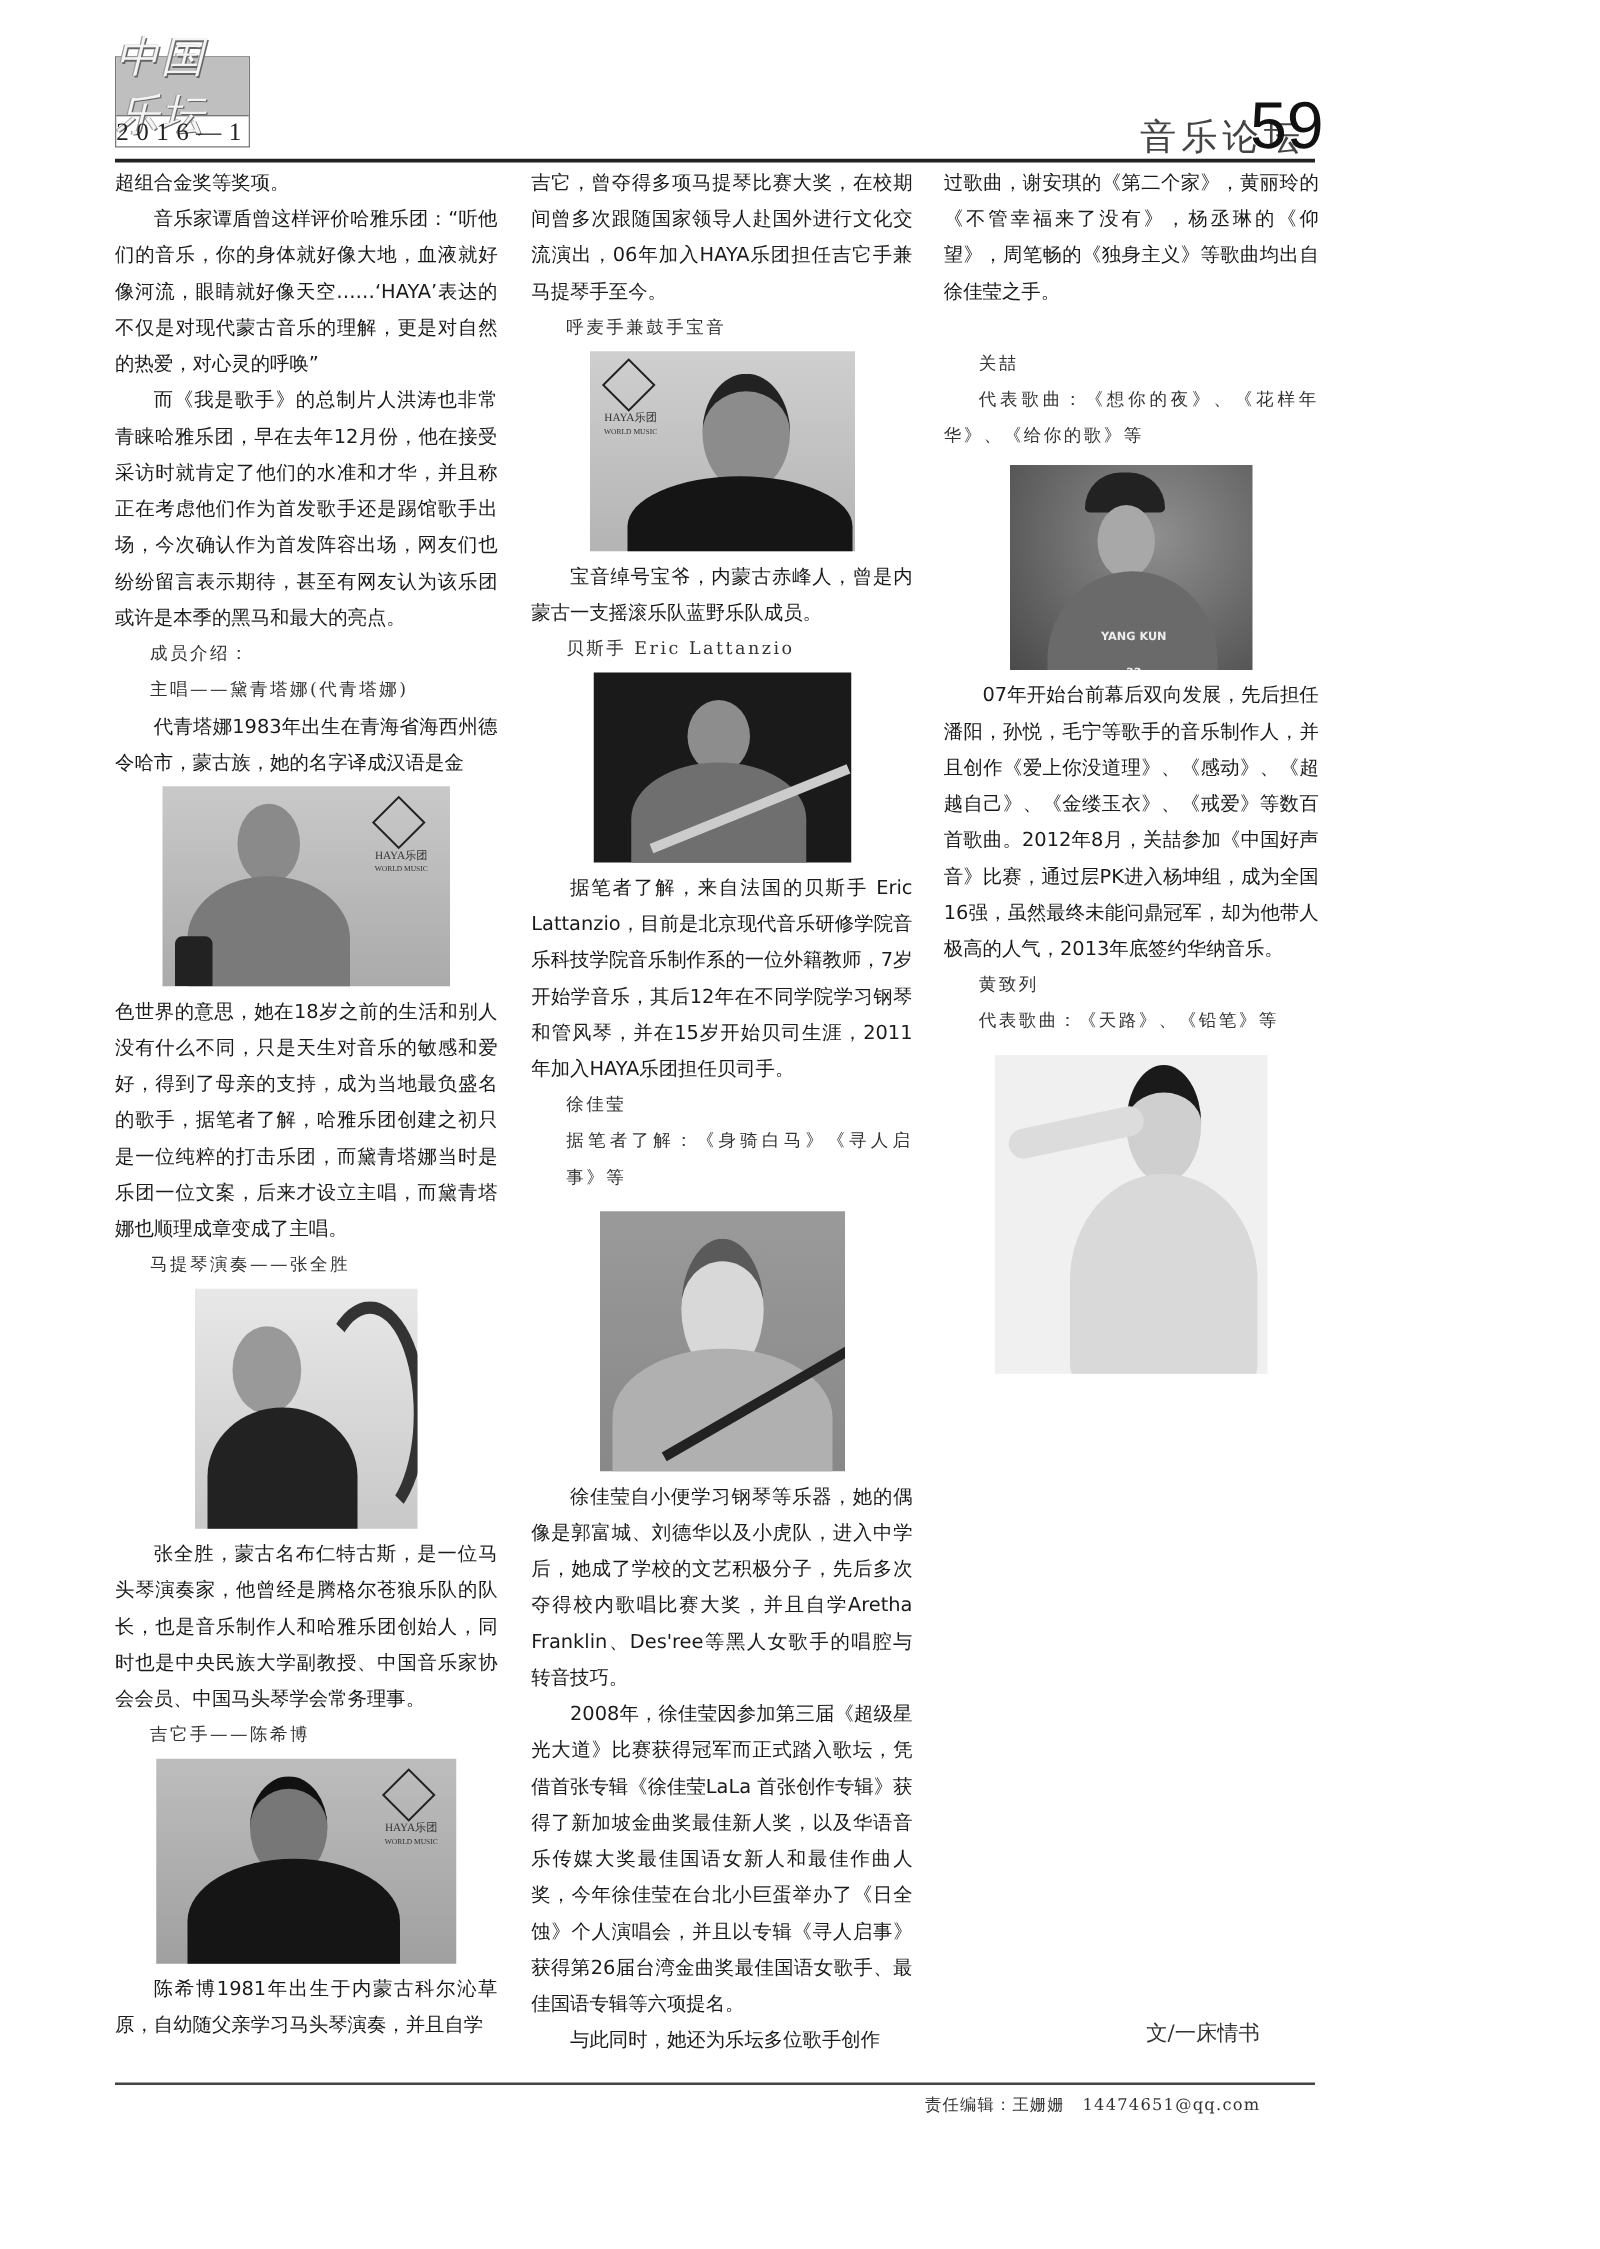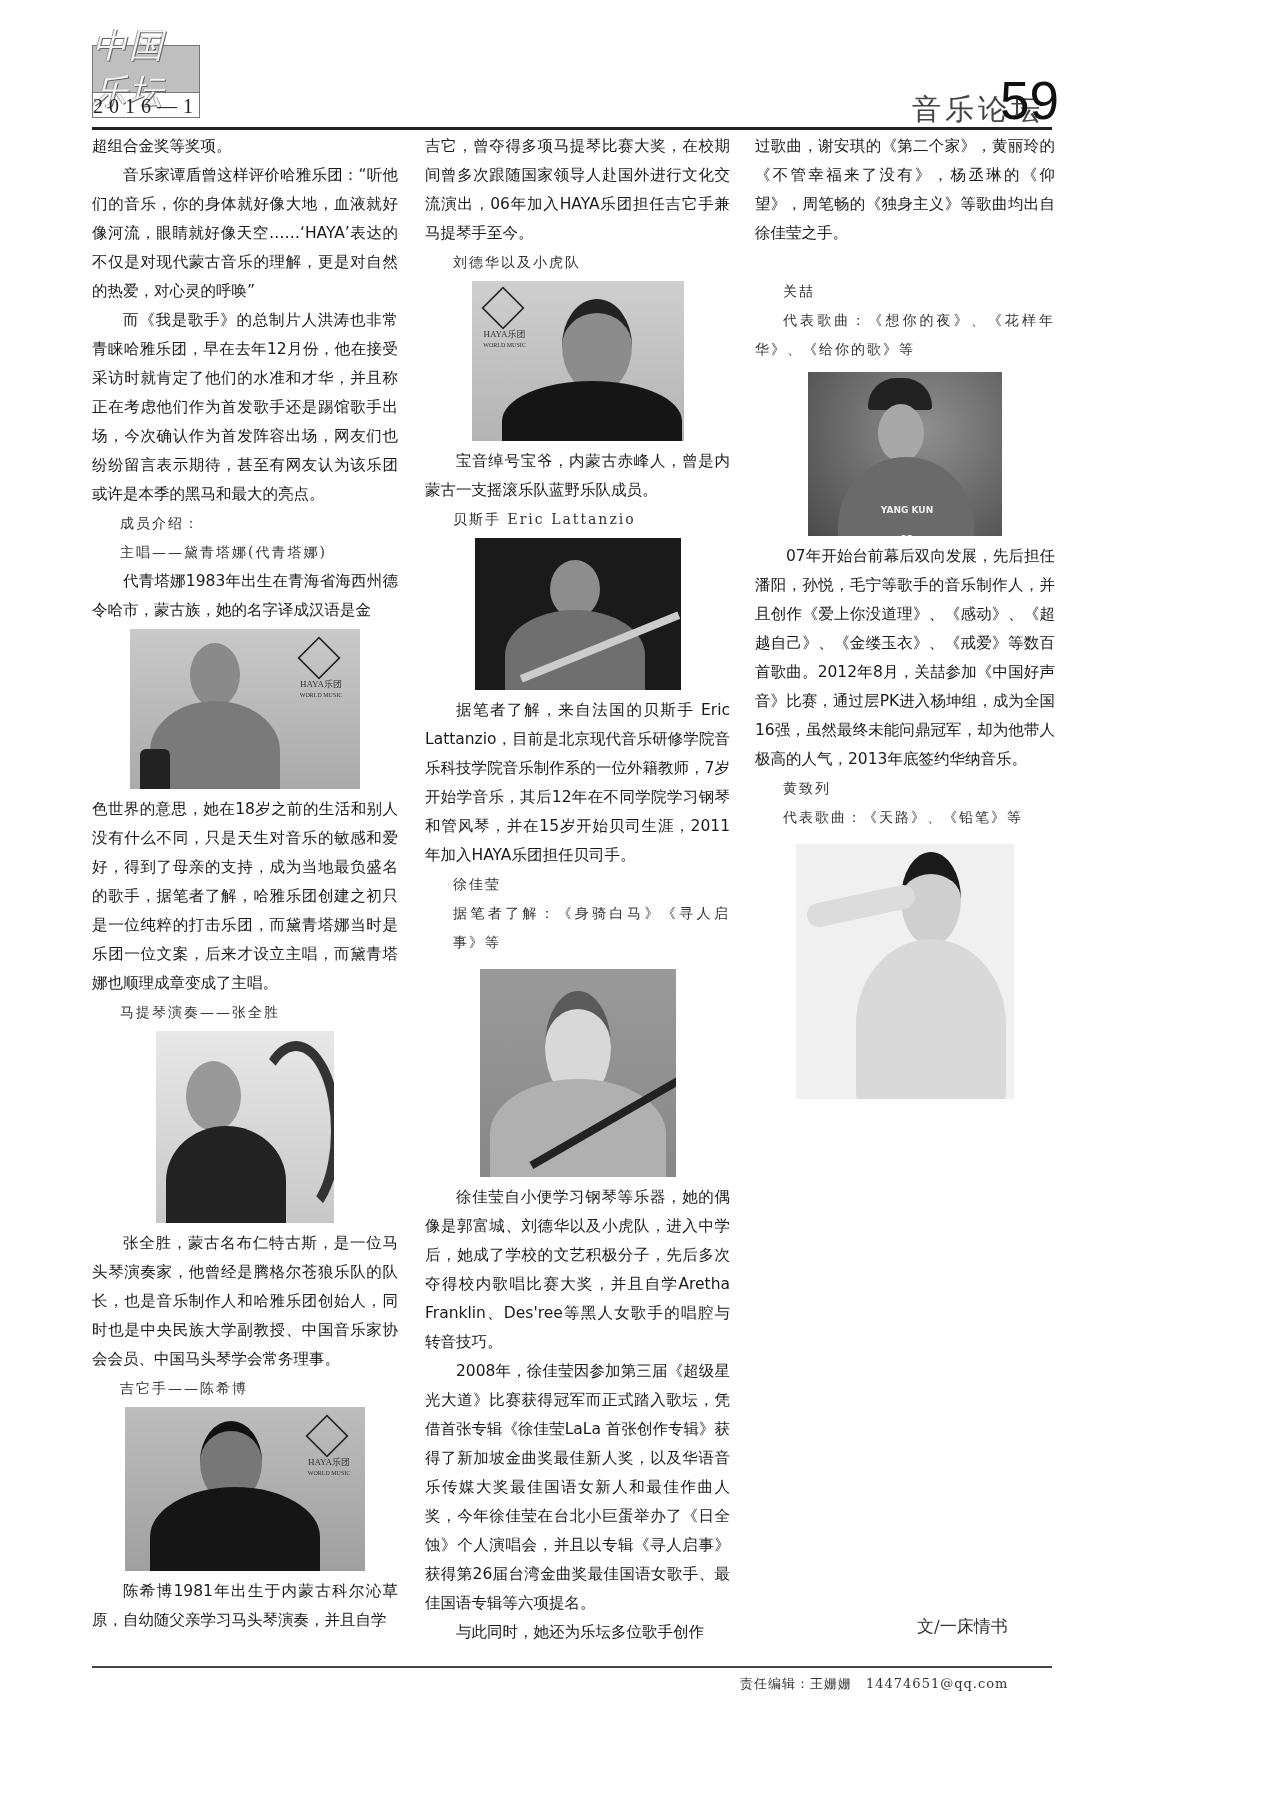--- a/index.html
+++ b/index.html
@@ -74,21 +74,21 @@
     <div class="haya" style="left:175px;top:10px;">
       <div class="diamond"></div>
       <div class="txt"><span>HAYA乐团</span><br><span style="font-size:6px;">WORLD MUSIC</span></div>
     </div>
   </div>
   <p class="ind">陈希博1981年出生于内蒙古科尔沁草原，自幼随父亲学习马头琴演奏，并且自学</p>
 </div>
 
 <div class="col col2">
   <p>吉它，曾夺得多项马提琴比赛大奖，在校期间曾多次跟随国家领导人赴国外进行文化交流演出，06年加入HAYA乐团担任吉它手兼马提琴手至今。</p>
-  <p class="sub">刘德华以及小虎队</p>
+  <p class="sub">呼麦手兼鼓手宝音</p>
   <div class="photo" style="width:212px;height:160px;background:linear-gradient(180deg,#cfcfcf,#b4b4b4);">
     <div class="head" style="left:90px;top:18px;width:70px;height:80px;background:#8c8c8c;border-top:14px solid #222;"></div>
     <div class="figure" style="left:30px;top:100px;width:180px;height:80px;background:#151515;"></div>
     <div class="haya" style="left:4px;top:8px;">
       <div class="diamond"></div>
       <div class="txt"><span>HAYA乐团</span><br><span style="font-size:6px;">WORLD MUSIC</span></div>
     </div>
   </div>
   <p class="ind">宝音绰号宝爷，内蒙古赤峰人，曾是内蒙古一支摇滚乐队蓝野乐队成员。</p>
   <p class="sub">贝斯手 Eric Lattanzio</p>

